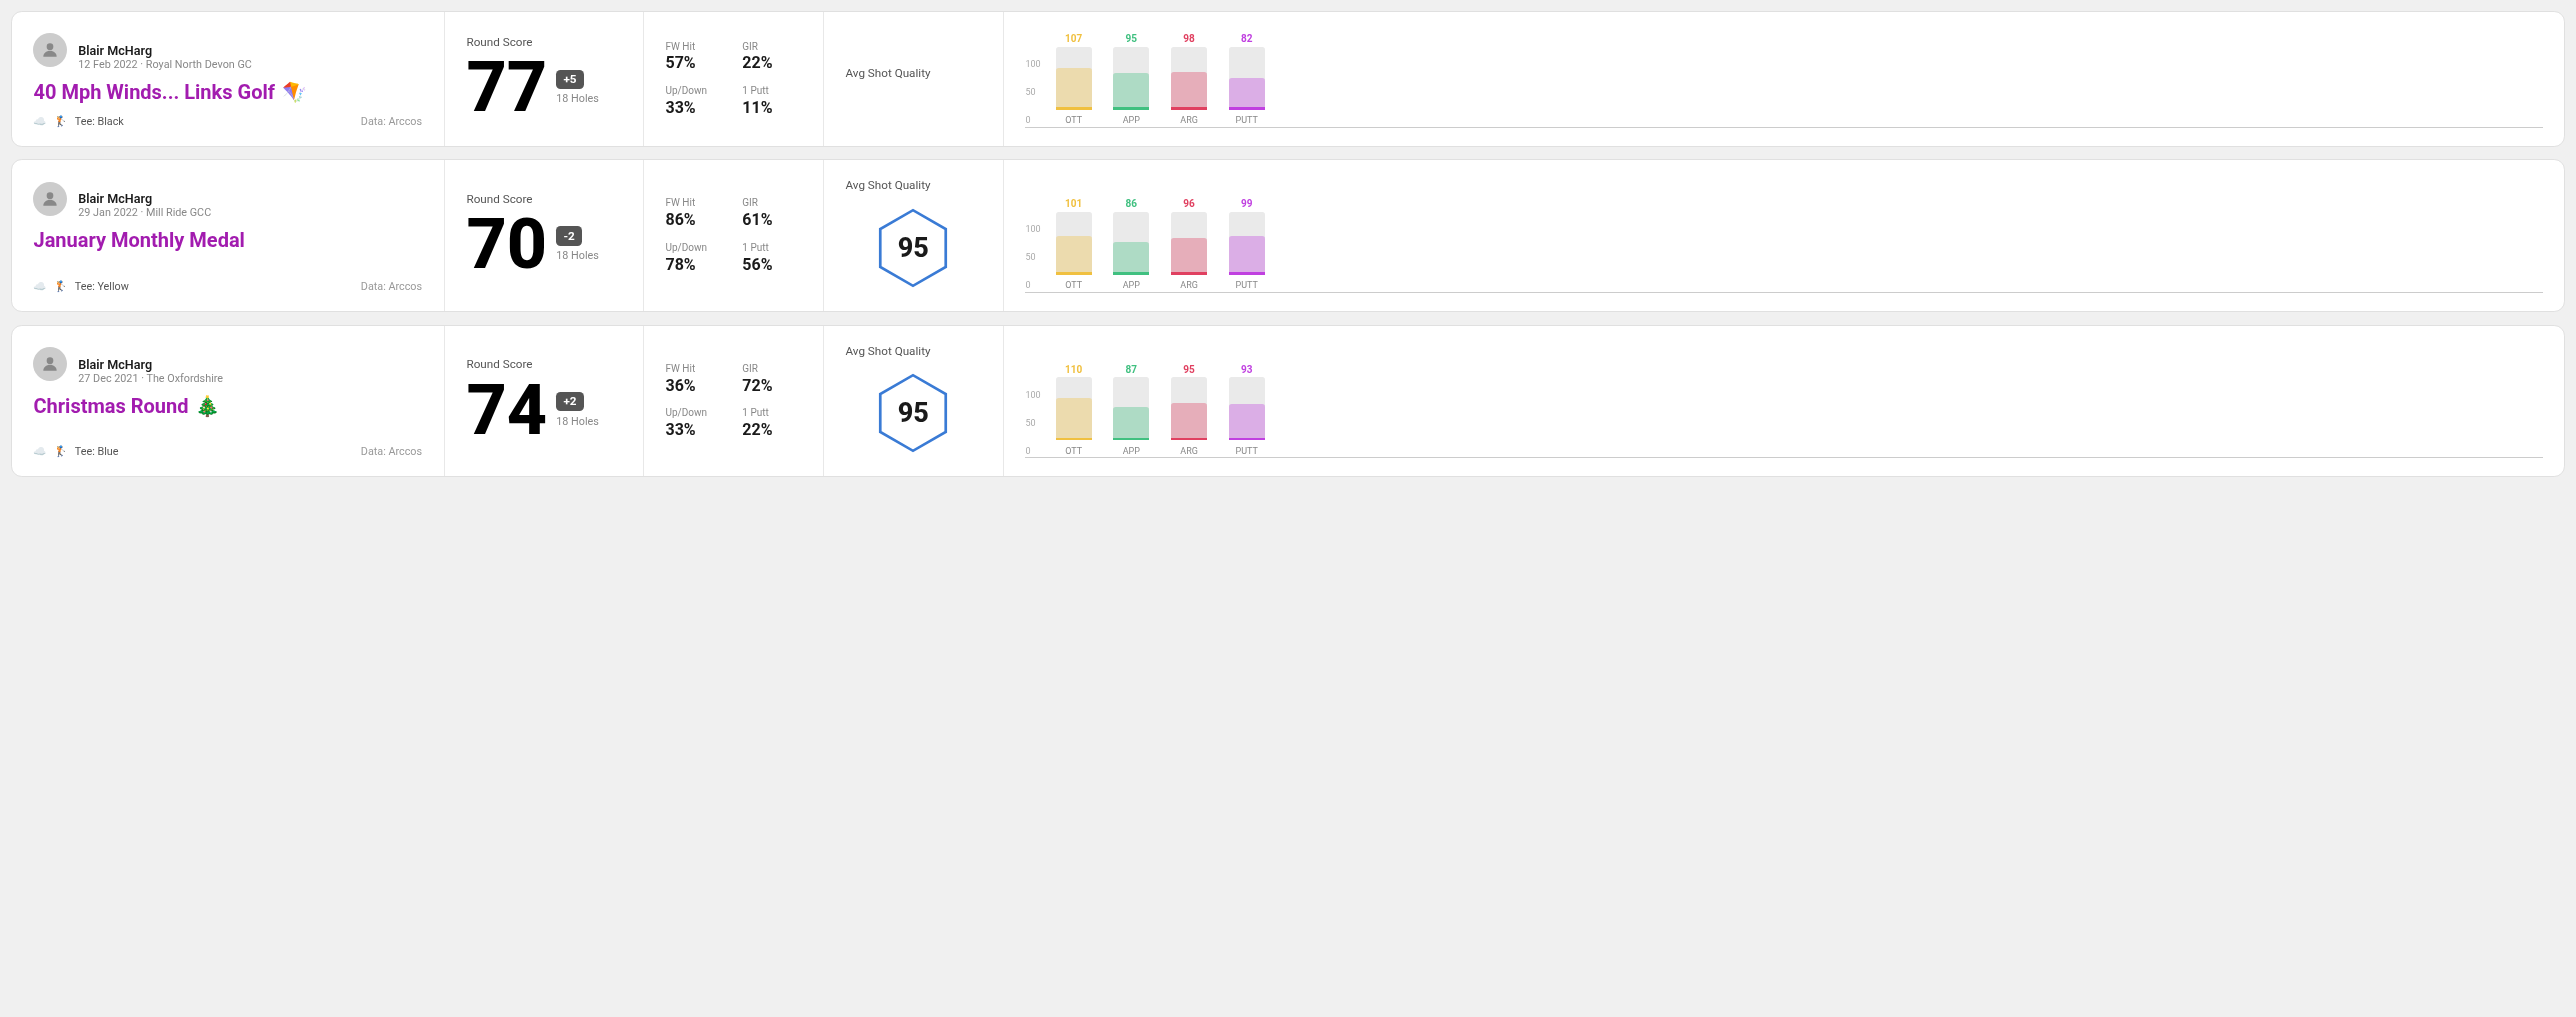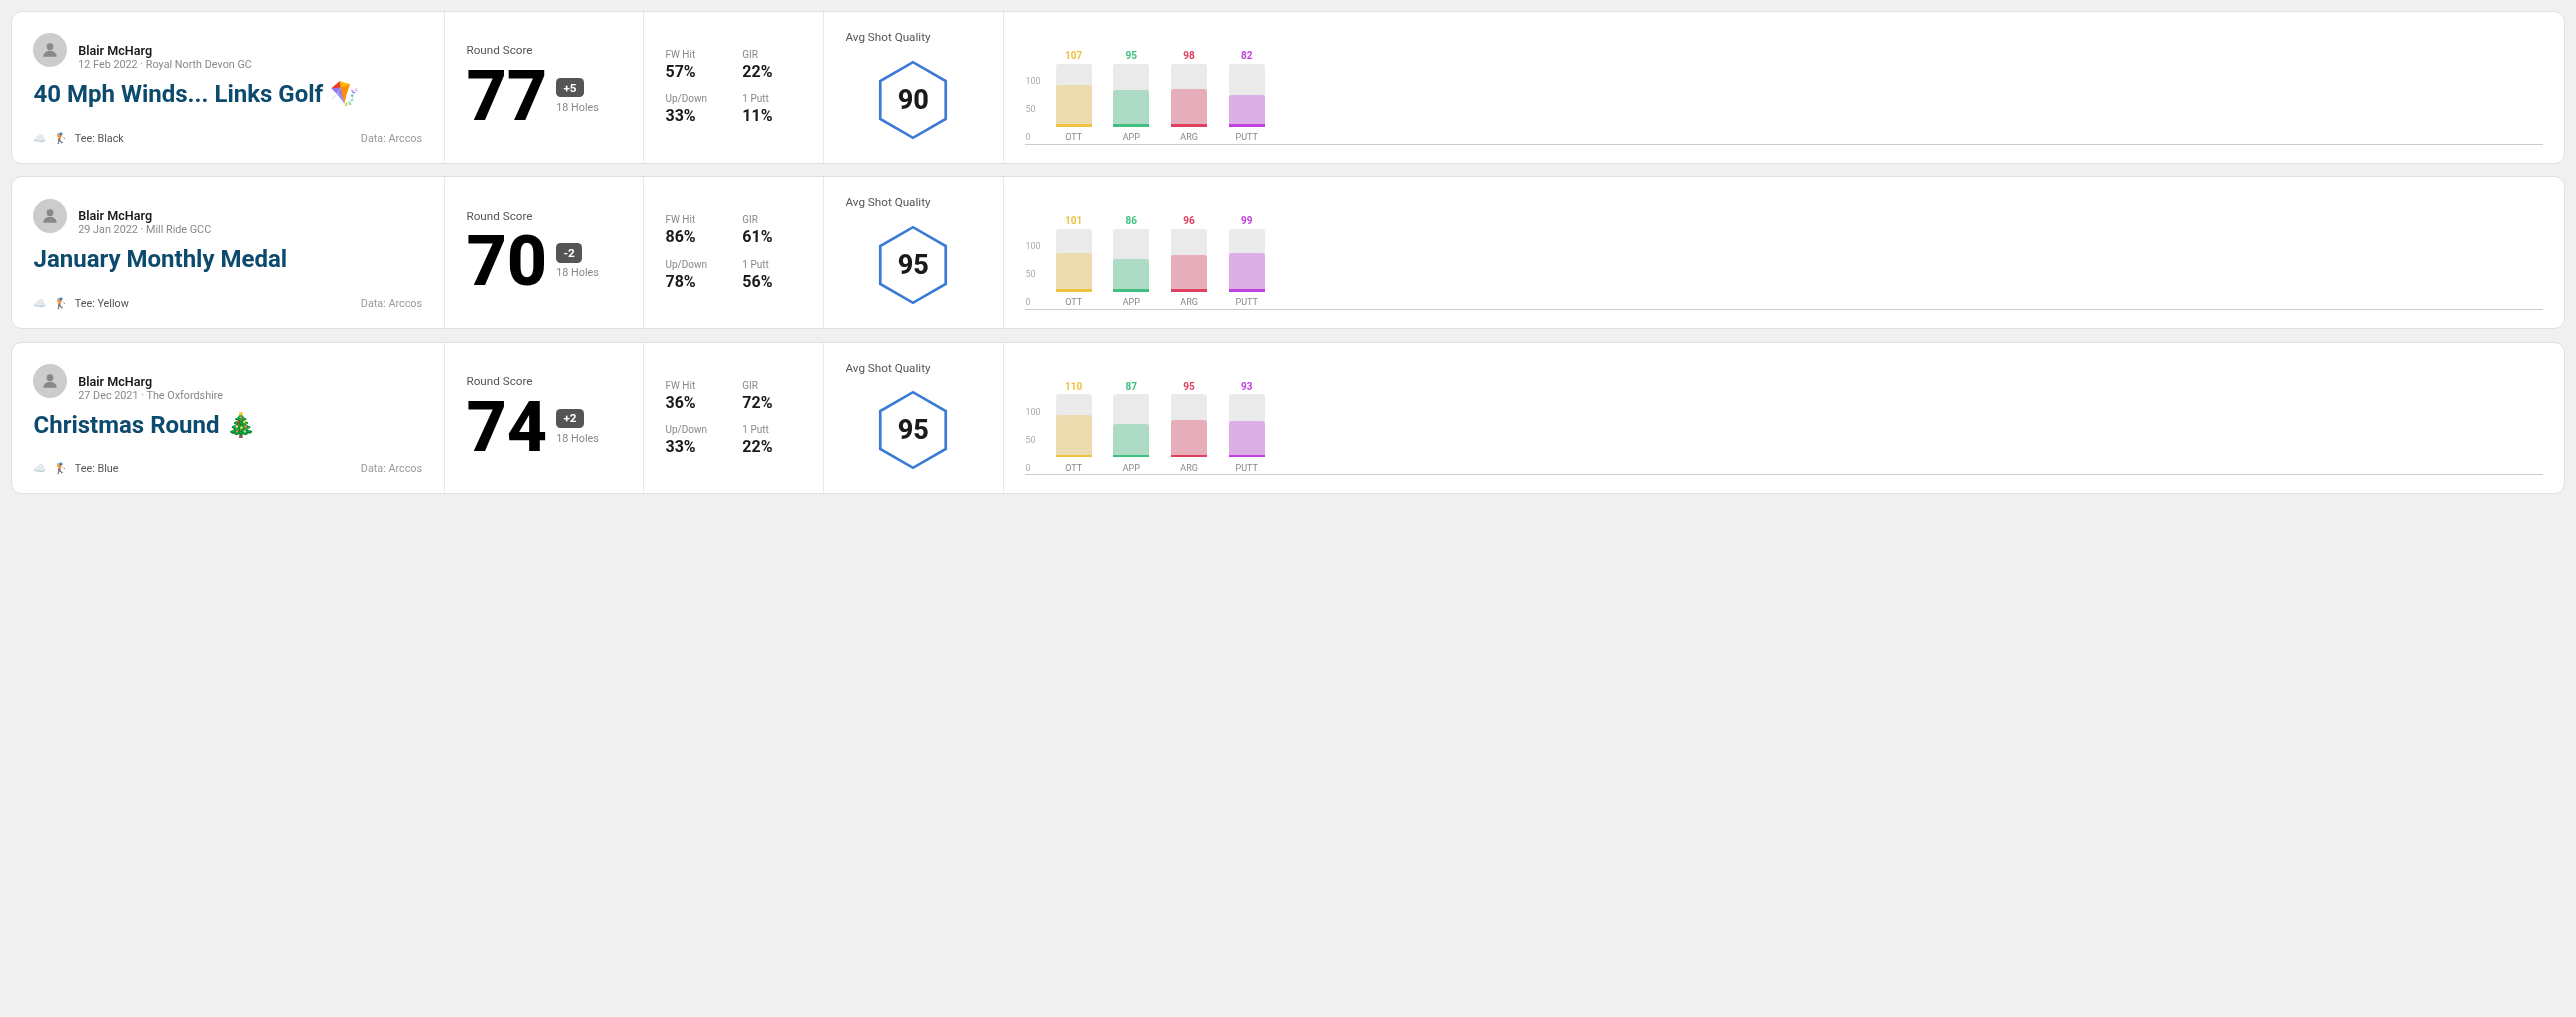--- a/index.html
+++ b/index.html
@@ -61,23 +61,23 @@
       font-size: 12.6px;
       color: #1a1a1a;
       margin-top: 13px;
     }
     .player-date {
       font-size: 10.8px;
       color: #888;
     }
 
     .round-title {
-      font-size: 24px;
+      font-size: 20px;
       font-weight: 700;
-      color: #0c4a6e;
+      color: #a21caf;
       margin: 9px 0 10.8px;
       display: flex;
       align-items: center;
       gap: 7.2px;
     }
 
     .card-bottom-row {
       display: flex;
       align-items: center;
       justify-content: space-between;
@@ -366,28 +366,20 @@
         </div>
         <div class="stat-item">
           <div class="stat-label">1 Putt</div>
           <div class="stat-value">11%</div>
         </div>
       </div>
     </div>
 
     <div class="card-quality">
       <div class="quality-label">Avg Shot Quality</div>
-      <div class="hexagon-container">
-        <div class="hexagon">
-          <svg viewBox="0 0 100 100">
-            <path d="M86.37,29.00 L86.37,71.00 L50.00,92.00 L13.63,71.00 L13.63,29.00 L50.00,8.00 Z" fill="none" stroke="#3a7bd5" stroke-width="3"></path>
-          </svg>
-          <span class="hexagon-score">90</span>
-        </div>
-      </div>
     </div>
 
     <div class="card-chart">
       <div class="chart-inner">
         <div class="bars-with-yaxis">
           <div class="y-axis-labels">
             <span class="y-label">100</span>
             <span class="y-label">50</span>
             <span class="y-label">0</span>
           </div>

